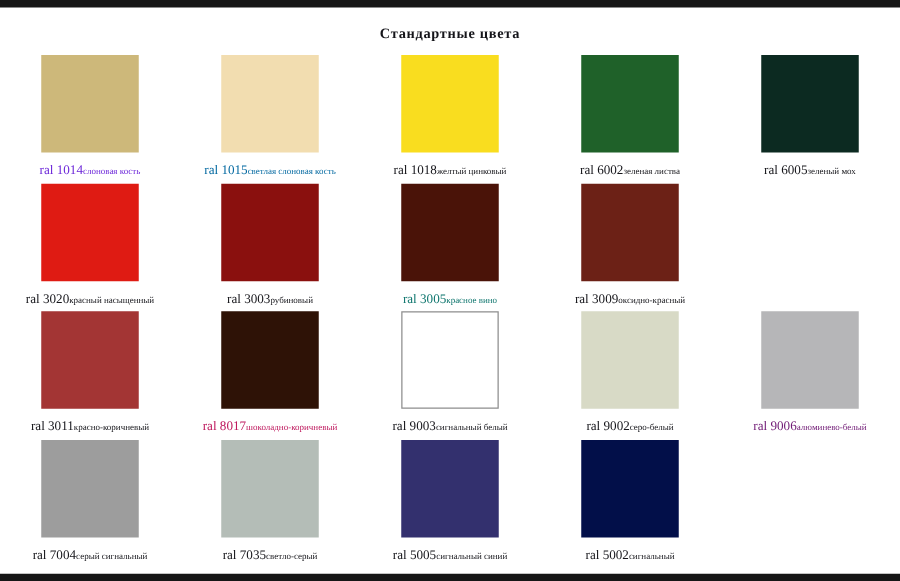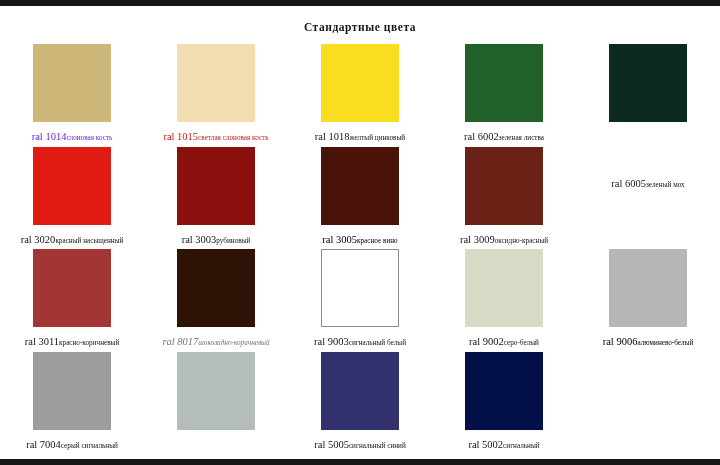--- a/index.html
+++ b/index.html
@@ -108,21 +108,21 @@
           <div class="swatch" style="background-color: rgb(205, 184, 122);"></div>
         </div>
         <div class="caption" style="color: #6d28d9;">
           <span class="code">ral 1014</span><span class="cname">слоновая кость</span>
         </div>
       </div>
       <div class="cell">
         <div class="swatch-wrap">
           <div class="swatch" style="background-color: rgb(242, 221, 176);"></div>
         </div>
-        <div class="caption" style="color: #b91c1c;">
+        <div class="caption" style="color: #0369a1;">
           <span class="code">ral 1015</span><span class="cname">светлая слоновая кость</span>
         </div>
       </div>
       <div class="cell">
         <div class="swatch-wrap">
           <div class="swatch" style="background-color: rgb(249, 221, 31);"></div>
         </div>
         <div class="caption" style="color: rgb(21, 21, 26);">
           <span class="code">ral 1018</span><span class="cname">желтый цинковый</span>
         </div>
@@ -132,21 +132,21 @@
           <div class="swatch" style="background-color: rgb(31, 97, 41);"></div>
         </div>
         <div class="caption" style="color: rgb(21, 21, 26);">
           <span class="code">ral 6002</span><span class="cname">зеленая листва</span>
         </div>
       </div>
       <div class="cell">
         <div class="swatch-wrap">
           <div class="swatch" style="background-color: rgb(12, 42, 33);"></div>
         </div>
-        <div class="caption" style="color: rgb(21, 21, 26); margin-top: 47px;">
+        <div class="caption" style="color: rgb(21, 21, 26);">
           <span class="code">ral 6005</span><span class="cname">зеленый мох</span>
         </div>
       </div>
     </div>
 
     <div class="grid-row">
       <div class="cell">
         <div class="swatch-wrap">
           <div class="swatch" style="background-color: rgb(223, 27, 19);"></div>
         </div>
@@ -159,21 +159,21 @@
           <div class="swatch" style="background-color: rgb(138, 16, 14);"></div>
         </div>
         <div class="caption" style="color: rgb(21, 21, 26);">
           <span class="code">ral 3003</span><span class="cname">рубиновый</span>
         </div>
       </div>
       <div class="cell">
         <div class="swatch-wrap">
           <div class="swatch" style="background-color: rgb(74, 19, 8);"></div>
         </div>
-        <div class="caption" style="color: #000000;">
+        <div class="caption" style="color: #0f766e;">
           <span class="code">ral 3005</span><span class="cname">красное вино</span>
         </div>
       </div>
       <div class="cell">
         <div class="swatch-wrap">
           <div class="swatch" style="background-color: rgb(108, 33, 22);"></div>
         </div>
         <div class="caption" style="color: rgb(21, 21, 26);">
           <span class="code">ral 3009</span><span class="cname">оксидно-красный</span>
         </div>
@@ -186,21 +186,21 @@
           <div class="swatch" style="background-color: rgb(163, 53, 52);"></div>
         </div>
         <div class="caption" style="color: rgb(21, 21, 26);">
           <span class="code">ral 3011</span><span class="cname">красно-коричневый</span>
         </div>
       </div>
       <div class="cell">
         <div class="swatch-wrap">
           <div class="swatch" style="background-color: rgb(46, 18, 6);"></div>
         </div>
-        <div class="caption" style="color: #737373; font-style: italic;">
+        <div class="caption" style="color: #be185d;">
           <span class="code">ral 8017</span><span class="cname">шоколадно-коричневый</span>
         </div>
       </div>
       <div class="cell">
         <div class="swatch-wrap">
           <div class="swatch outlined" style="background-color: rgb(255, 255, 255);"></div>
         </div>
         <div class="caption" style="color: rgb(21, 21, 26);">
           <span class="code">ral 9003</span><span class="cname">сигнальный белый</span>
         </div>
@@ -210,38 +210,41 @@
           <div class="swatch" style="background-color: rgb(216, 218, 198);"></div>
         </div>
         <div class="caption" style="color: rgb(21, 21, 26);">
           <span class="code">ral 9002</span><span class="cname">серо-белый</span>
         </div>
       </div>
       <div class="cell">
         <div class="swatch-wrap">
           <div class="swatch" style="background-color: rgb(182, 182, 184);"></div>
         </div>
-        <div class="caption" style="color: #000000;">
+        <div class="caption" style="color: #701a75;">
           <span class="code">ral 9006</span><span class="cname">алюминево-белый</span>
         </div>
       </div>
     </div>
 
     <div class="grid-row">
       <div class="cell">
         <div class="swatch-wrap">
           <div class="swatch" style="background-color: rgb(157, 157, 157);"></div>
         </div>
         <div class="caption" style="color: rgb(21, 21, 26);">
           <span class="code">ral 7004</span><span class="cname">серый сигнальный</span>
         </div>
       </div>
       <div class="cell">
         <div class="swatch-wrap">
           <div class="swatch" style="background-color: rgb(180, 189, 183);"></div>
+        </div>
+        <div class="caption" style="color: rgb(21, 21, 26);">
+          <span class="code">ral 7035</span><span class="cname">светло-серый</span>
         </div>
       </div>
       <div class="cell">
         <div class="swatch-wrap">
           <div class="swatch" style="background-color: rgb(51, 48, 110);"></div>
         </div>
         <div class="caption" style="color: rgb(21, 21, 26);">
           <span class="code">ral 5005</span><span class="cname">сигнальный синий</span>
         </div>
       </div>

